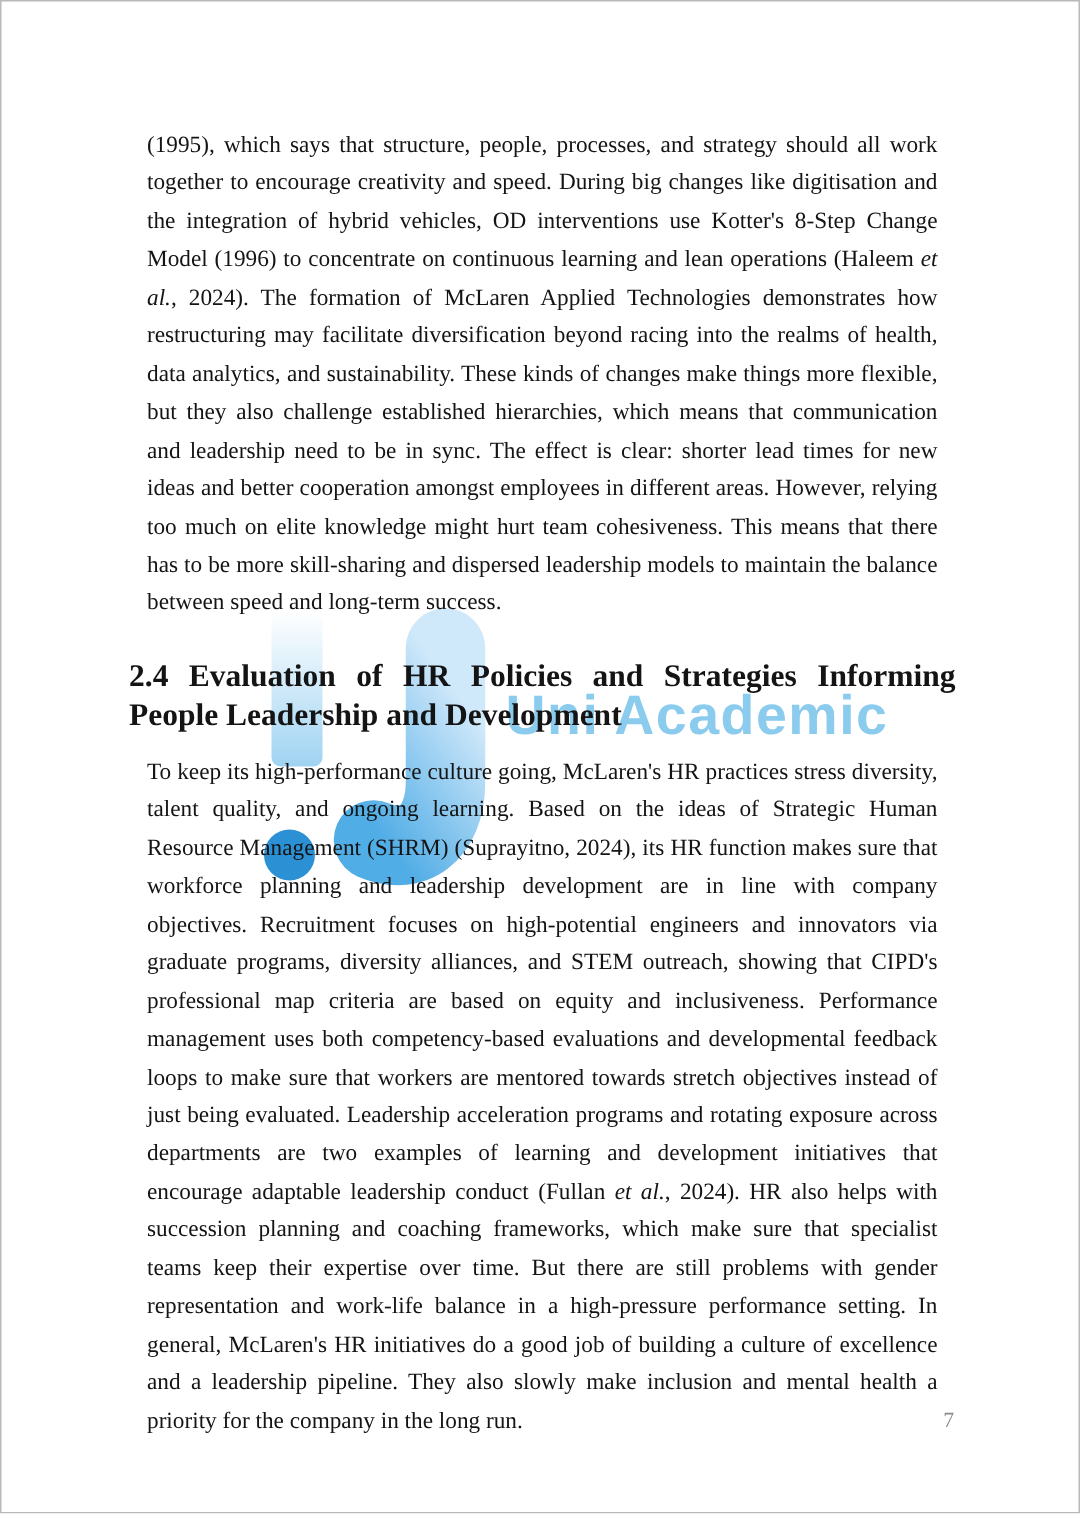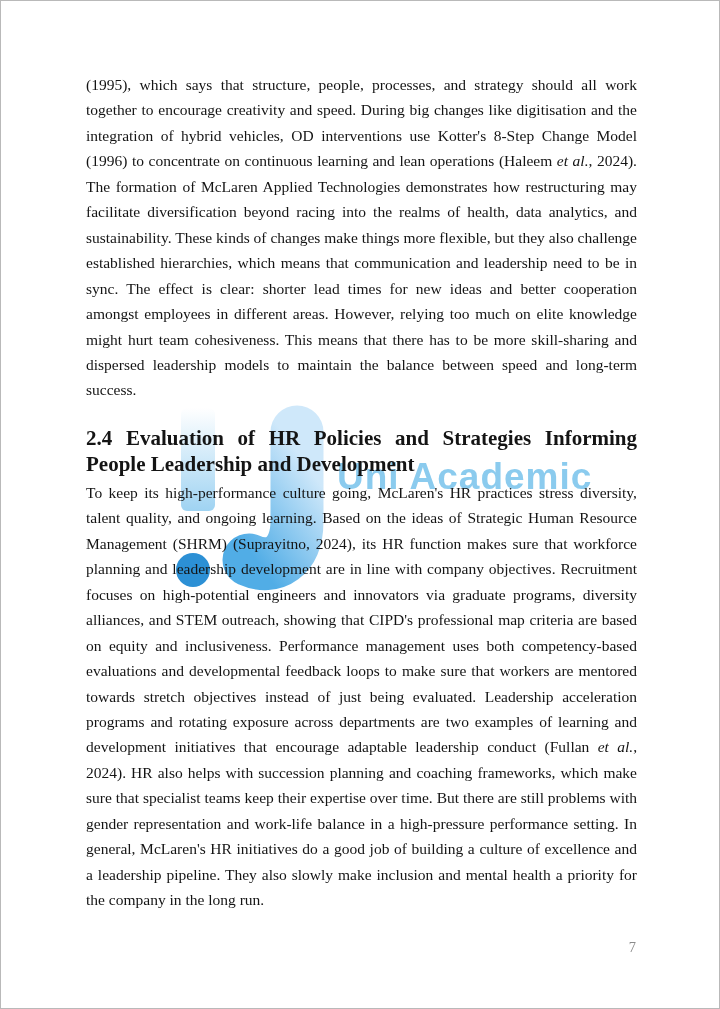--- a/index.html
+++ b/index.html
@@ -49,21 +49,21 @@
 
   
   .content {
     position: absolute;
     left: 85px;
     top: 71px;
     width: 551px;
     z-index: 1;
   }
   .body-text {
-    margin: 0;
+    margin: 12px;
     font-size: 15.5px;
     line-height: 25.45px;
     text-align: justify;
     text-align-last: left;
   }
   .section-heading {
     margin: 22px 0 2px 0;
     font-size: 21px;
     font-weight: bold;
     line-height: 26.5px;

